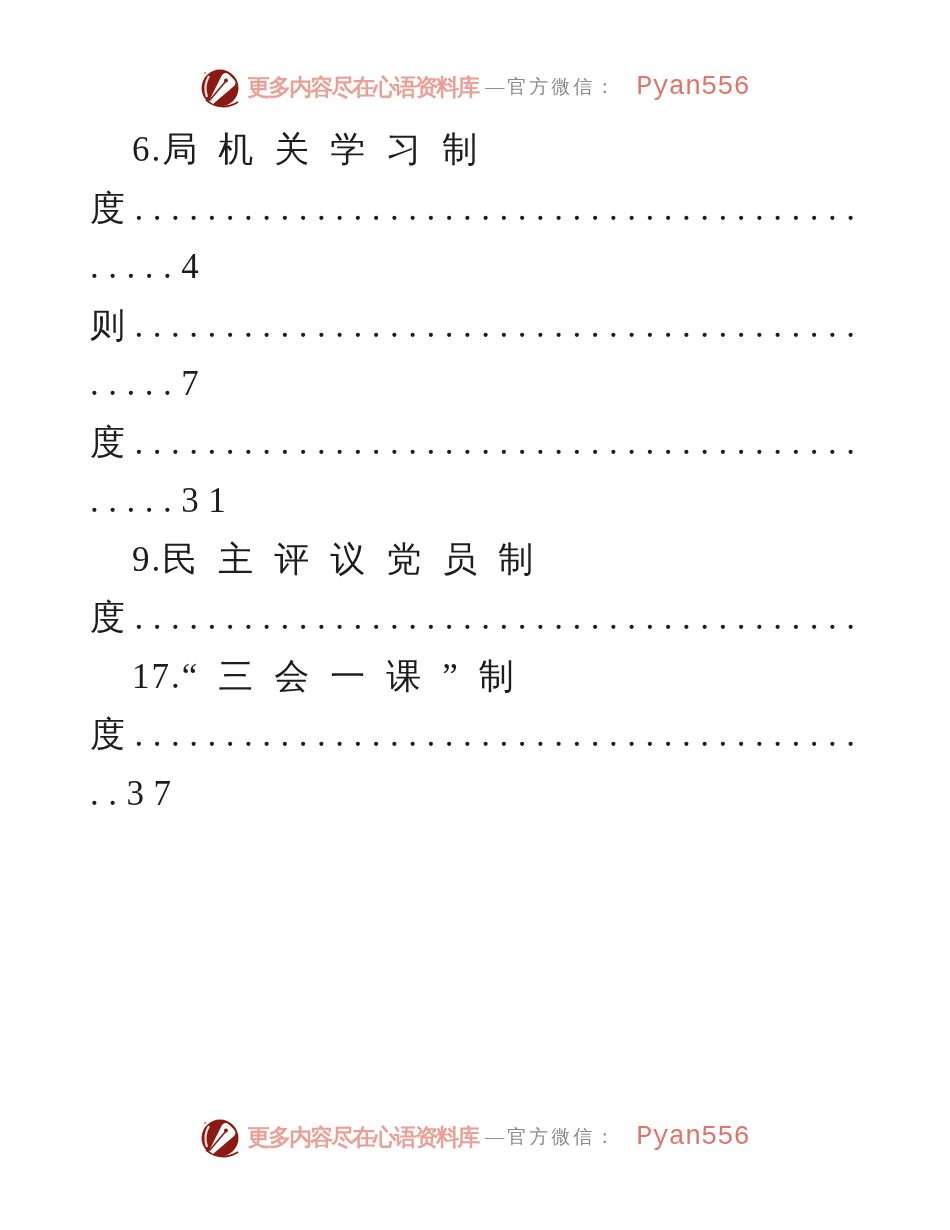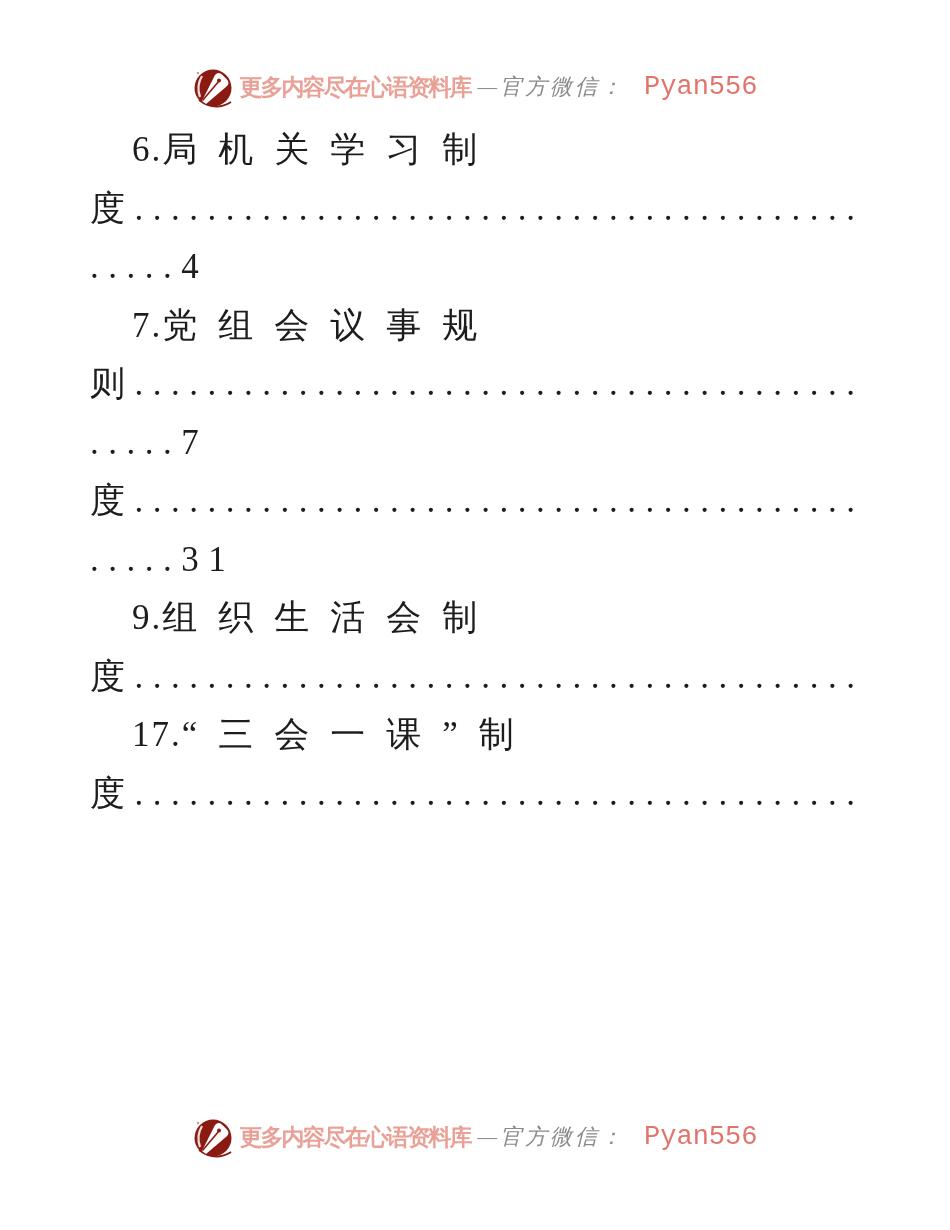--- a/index.html
+++ b/index.html
@@ -20,21 +20,21 @@
   }
   .wm-header{top:62px;}
   .wm-footer{top:1112px;}
   .wm-logo{flex:0 0 auto;display:block;}
   .wm-brand{
     font-size:23px;font-weight:700;
     color:var(--wm-brand,#E9A096);
     letter-spacing:-2px;
   }
   .wm-gray{
-    font-size:22px;font-style:italic;
+    font-size:19px;
     color:var(--wm-label,#8A8A8A);
     letter-spacing:3px;
   }
   .wm-handle{
     font-family:Liberation Mono, monospace;
     font-size:27px;
     color:var(--wm-handle,#E0756C);
     letter-spacing:0;
     margin-left:12px;
   }
@@ -71,38 +71,38 @@
   </div>
 
   <div class="toc">
   <div class="toc-entry">
     <div class="line title-line"><span class="entry-num">6.</span><span class="entry-title">局机关学习制</span></div>
     <div class="line leader-line">度........................................</div>
     <div class="line page-line">.....4</div>
   </div>
 
   <div class="toc-entry">
-    <div class="line title-line"><span class="entry-num">7.</span><span class="entry-title">党组会议事规</span></div>
     <div class="line leader-line">则........................................</div>
     <div class="line page-line">.....7</div>
   </div>
 
   <div class="toc-entry">
     <div class="line leader-line">度........................................</div>
     <div class="line page-line">.....31</div>
   </div>
 
   <div class="toc-entry">
-    <div class="line title-line"><span class="entry-num">9.</span><span class="entry-title">组织生活会制</span></div>
+    <div class="line title-line"><span class="entry-num">9.</span><span class="entry-title">民主评议党员制</span></div>
     <div class="line leader-line">度........................................</div>
   </div>
 
   <div class="toc-entry">
     <div class="line title-line"><span class="entry-num">17.</span><span class="entry-title">“三会一课”制</span></div>
     <div class="line leader-line">度........................................</div>
+    <div class="line page-line">..37</div>
   </div>
 </div>
 
   <div class="watermark wm-footer">
     <svg class="wm-logo" width="40" height="46" viewBox="0 0 40 46" aria-hidden="true">
       <circle cx="20" cy="24" r="18.5" fill="#8B1B12"></circle>
       <path d="M6 36 Q 22 48 38 38" stroke="#8B1B12" stroke-width="2" fill="none"></path>
       <path d="M7 33 Q 3 22 9 12" stroke="#ffffff" stroke-width="2.2" fill="none" opacity="0.85"></path>
       <path d="M9 37 L22 11 Q25.5 7 29.5 11 L33.5 15 Q37.5 19 33.5 22.5 L13 40 Z" fill="#ffffff"></path>
       <line x1="9.5" y1="36.5" x2="26" y2="17" stroke="#8B1B12" stroke-width="1.6"></line>

